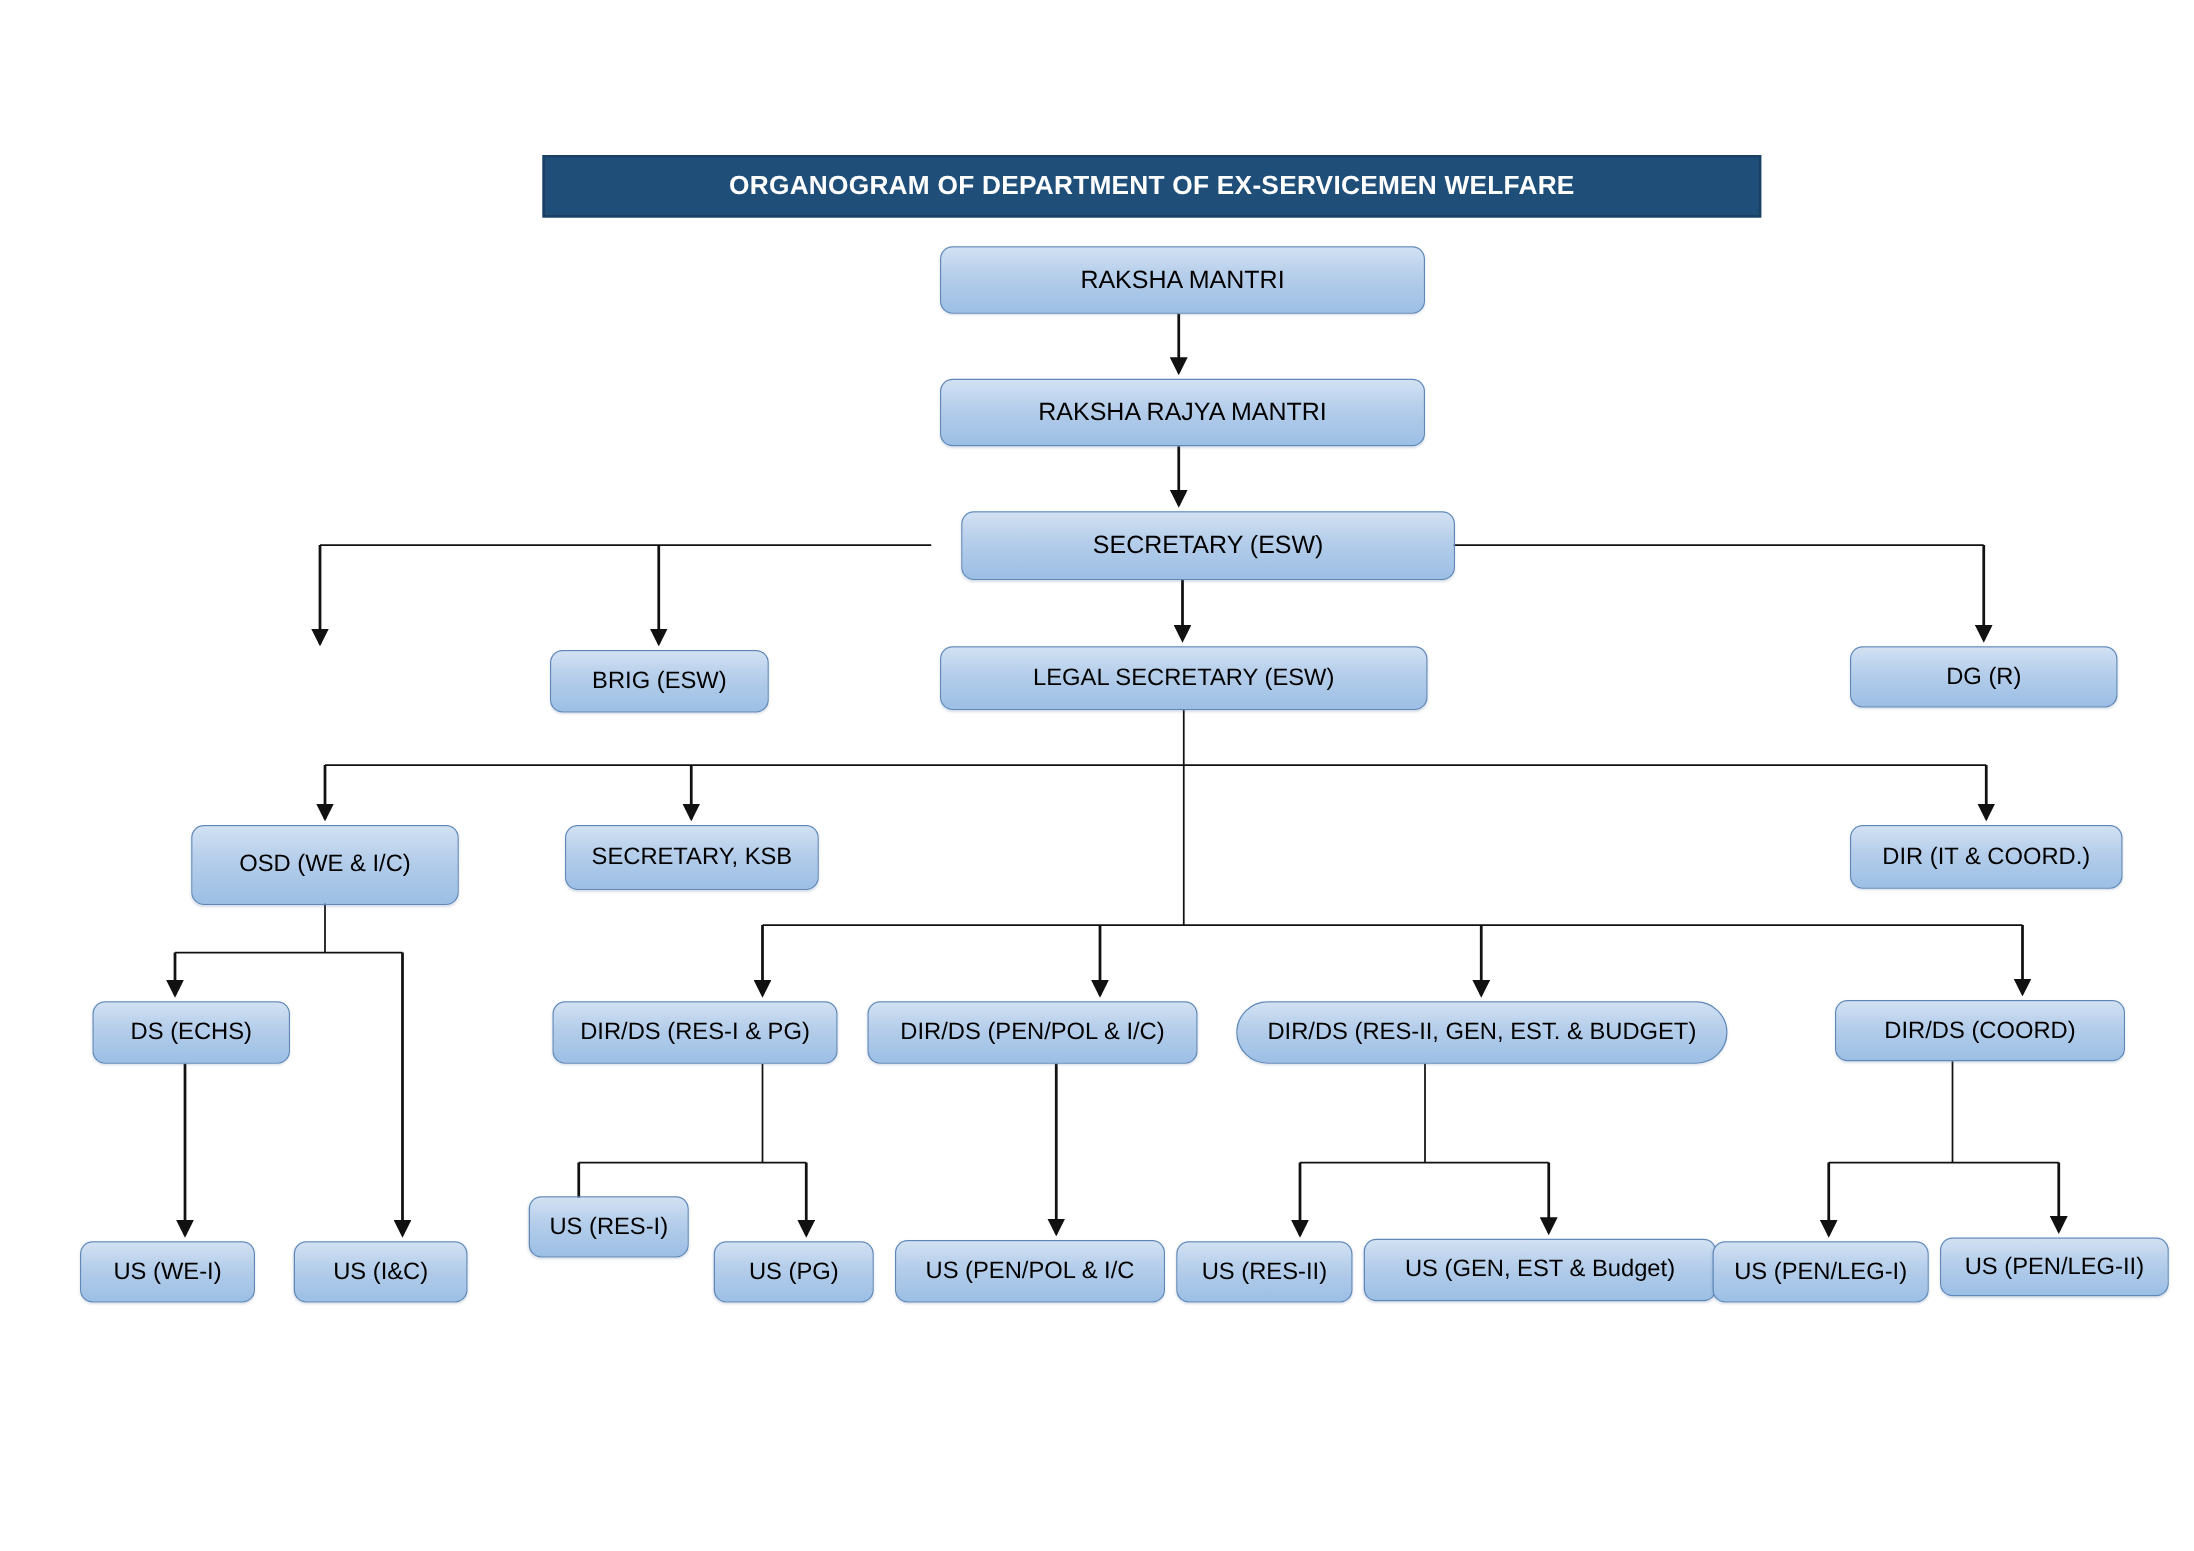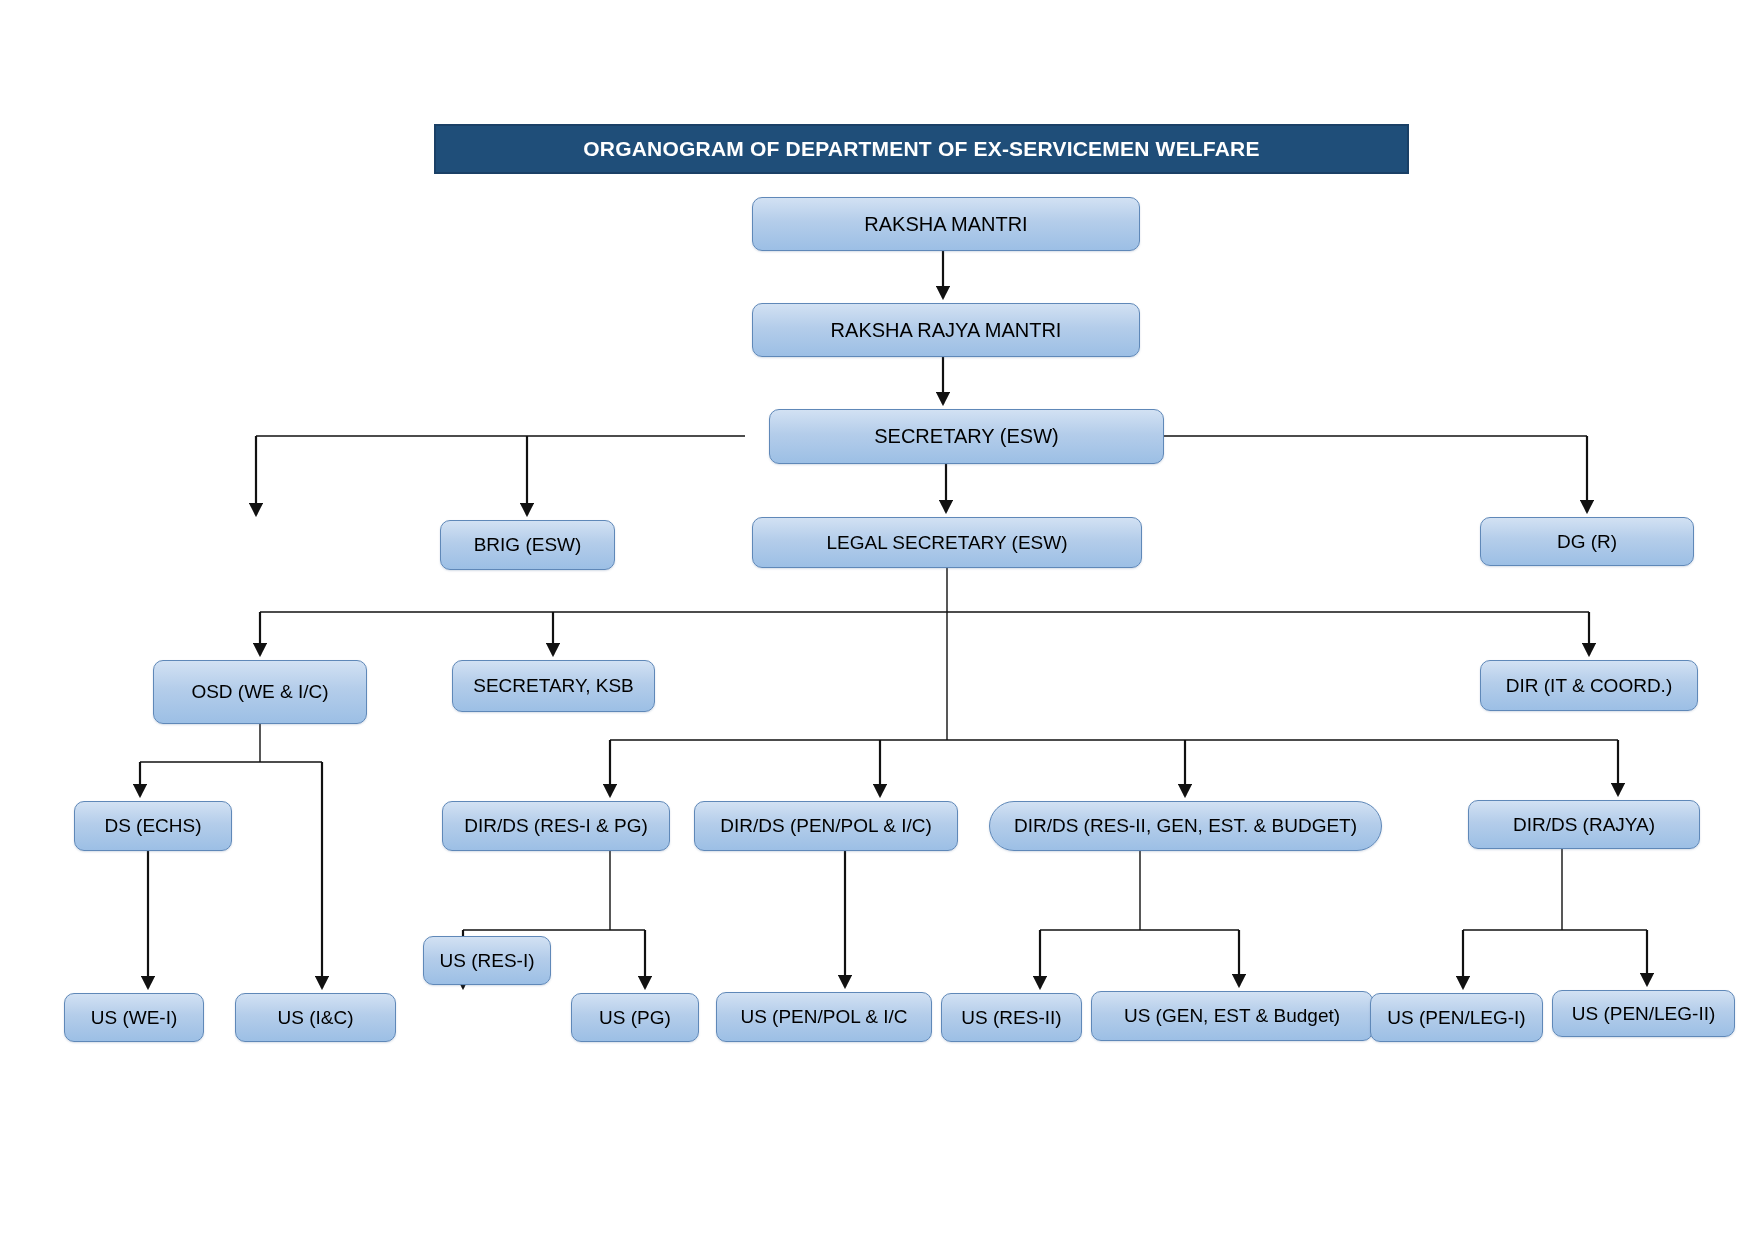--- a/index.html
+++ b/index.html
@@ -111,25 +111,25 @@
   <div class="node" style="left:1480px;top:517px;width:214px;height:49px;">DG (R)</div>
 
   <div class="node" style="left:153px;top:660px;width:214px;height:64px;">OSD (WE &amp; I/C)</div>
   <div class="node" style="left:452px;top:660px;width:203px;height:52px;">SECRETARY, KSB</div>
   <div class="node" style="left:1480px;top:660px;width:218px;height:51px;">DIR (IT &amp; COORD.)</div>
 
   <div class="node" style="left:74px;top:801px;width:158px;height:50px;">DS (ECHS)</div>
   <div class="node" style="left:442px;top:801px;width:228px;height:50px;">DIR/DS (RES-I &amp; PG)</div>
   <div class="node" style="left:694px;top:801px;width:264px;height:50px;">DIR/DS (PEN/POL &amp; I/C)</div>
   <div class="node" style="left:989px;top:801px;width:393px;height:50px;border-radius:25px;">DIR/DS (RES-II, GEN, EST. &amp; BUDGET)</div>
-  <div class="node" style="left:1468px;top:800px;width:232px;height:49px;">DIR/DS (RAJYA)</div>
+  <div class="node" style="left:1468px;top:800px;width:232px;height:49px;">DIR/DS (COORD)</div>
 
   <div class="node" style="left:64px;top:993px;width:140px;height:49px;">US (WE-I)</div>
-  <div class="node" style="left:235px;top:993px;width:161px;height:49px;">US (I&amp;C)</div>
-  <div class="node" style="left:423px;top:936px;width:128px;height:49px;">US (RES-I)</div>
+  <div class="node" style="left:235px;top:993px;width:139px;height:49px;">US (I&amp;C)</div>
+  <div class="node" style="left:423px;top:957px;width:128px;height:49px;">US (RES-I)</div>
   <div class="node" style="left:571px;top:993px;width:128px;height:49px;">US (PG)</div>
   <div class="node" style="left:716px;top:992px;width:216px;height:50px;">US (PEN/POL &amp; I/C</div>
   <div class="node" style="left:941px;top:993px;width:141px;height:49px;">US (RES-II)</div>
   <div class="node" style="left:1091px;top:991px;width:282px;height:50px;">US (GEN, EST &amp; Budget)</div>
   <div class="node" style="left:1370px;top:993px;width:173px;height:49px;">US (PEN/LEG-I)</div>
   <div class="node" style="left:1552px;top:990px;width:183px;height:47px;">US (PEN/LEG-II)</div>
 
 </div>
 
 </body></html>

